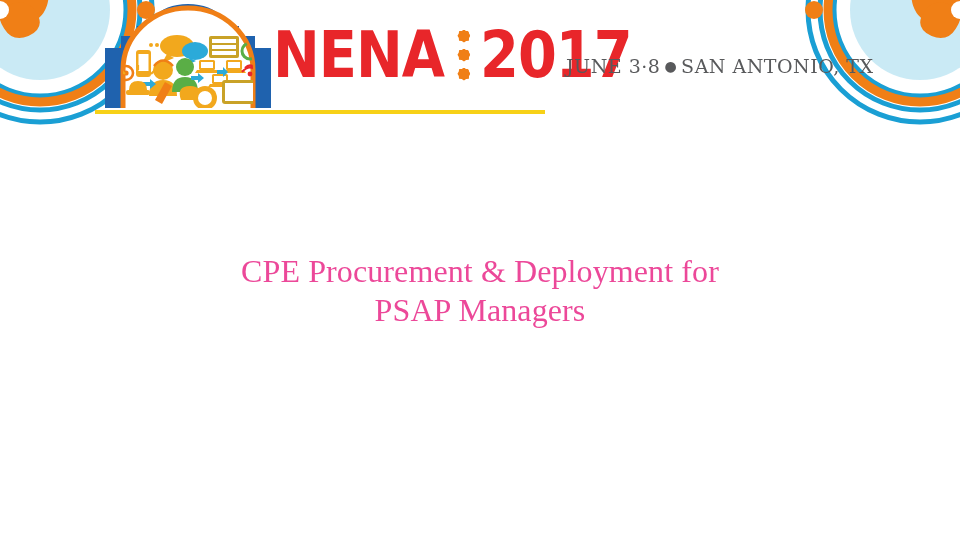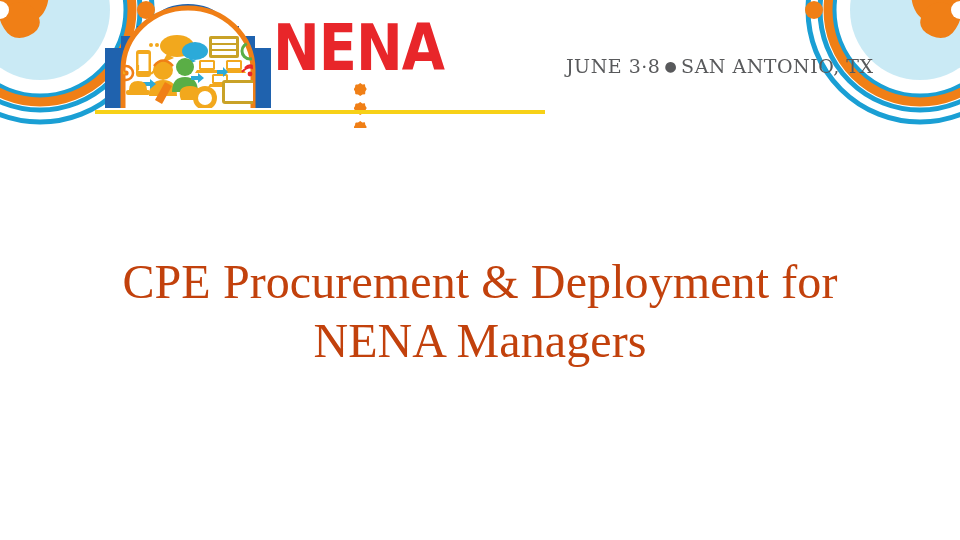--- a/index.html
+++ b/index.html
@@ -66,21 +66,20 @@
   .arch-mark svg { display: block; width: 186px; height: 104px; }
 
   .wordmark {
     position: absolute;
     left: 178px;
     top: 16px;
     height: 70px;
     display: flex;
     align-items: center;
     gap: 6px;
-    flex-direction: column;
   }
   .wordmark-text {
     font-family: "DejaVu Sans", sans-serif;
     font-weight: 700;
     font-size: 57px;
     line-height: 1;
     letter-spacing: -1px;
     color: #E8262A;
     transform: scaleY(1.12) scaleX(0.98);
     transform-origin: left center;
@@ -141,23 +140,23 @@
     height: 412px;
   }
   .slide-title {
     position: absolute;
     left: 60px;
     top: 124px;
     width: 840px;
     text-align: center;
     font-family: "Liberation Serif", "DejaVu Serif", serif;
     font-weight: 400;
-    font-size: 48px;
+    font-size: 32px;
     line-height: 1.23;
-    color: #c2410c;
+    color: #ec4899;
     letter-spacing: 0.1px;
   }
 </style>
 </head>
 <body>
 
 <div class="slide">
 
   <div class="header-band">
 
@@ -490,17 +489,17 @@
     </div>
 
     <div class="event-meta">
       <span>JUNE 3·8</span><span class="meta-bullet">●</span><span>SAN ANTONIO, TX</span>
     </div>
   </div>
 
   <div class="slide-body">
     <div class="slide-title">
       <div>CPE Procurement &amp; Deployment for</div>
-      <div>NENA Managers</div>
+      <div>PSAP Managers</div>
     </div>
   </div>
 
 </div>
 
 </body></html>

